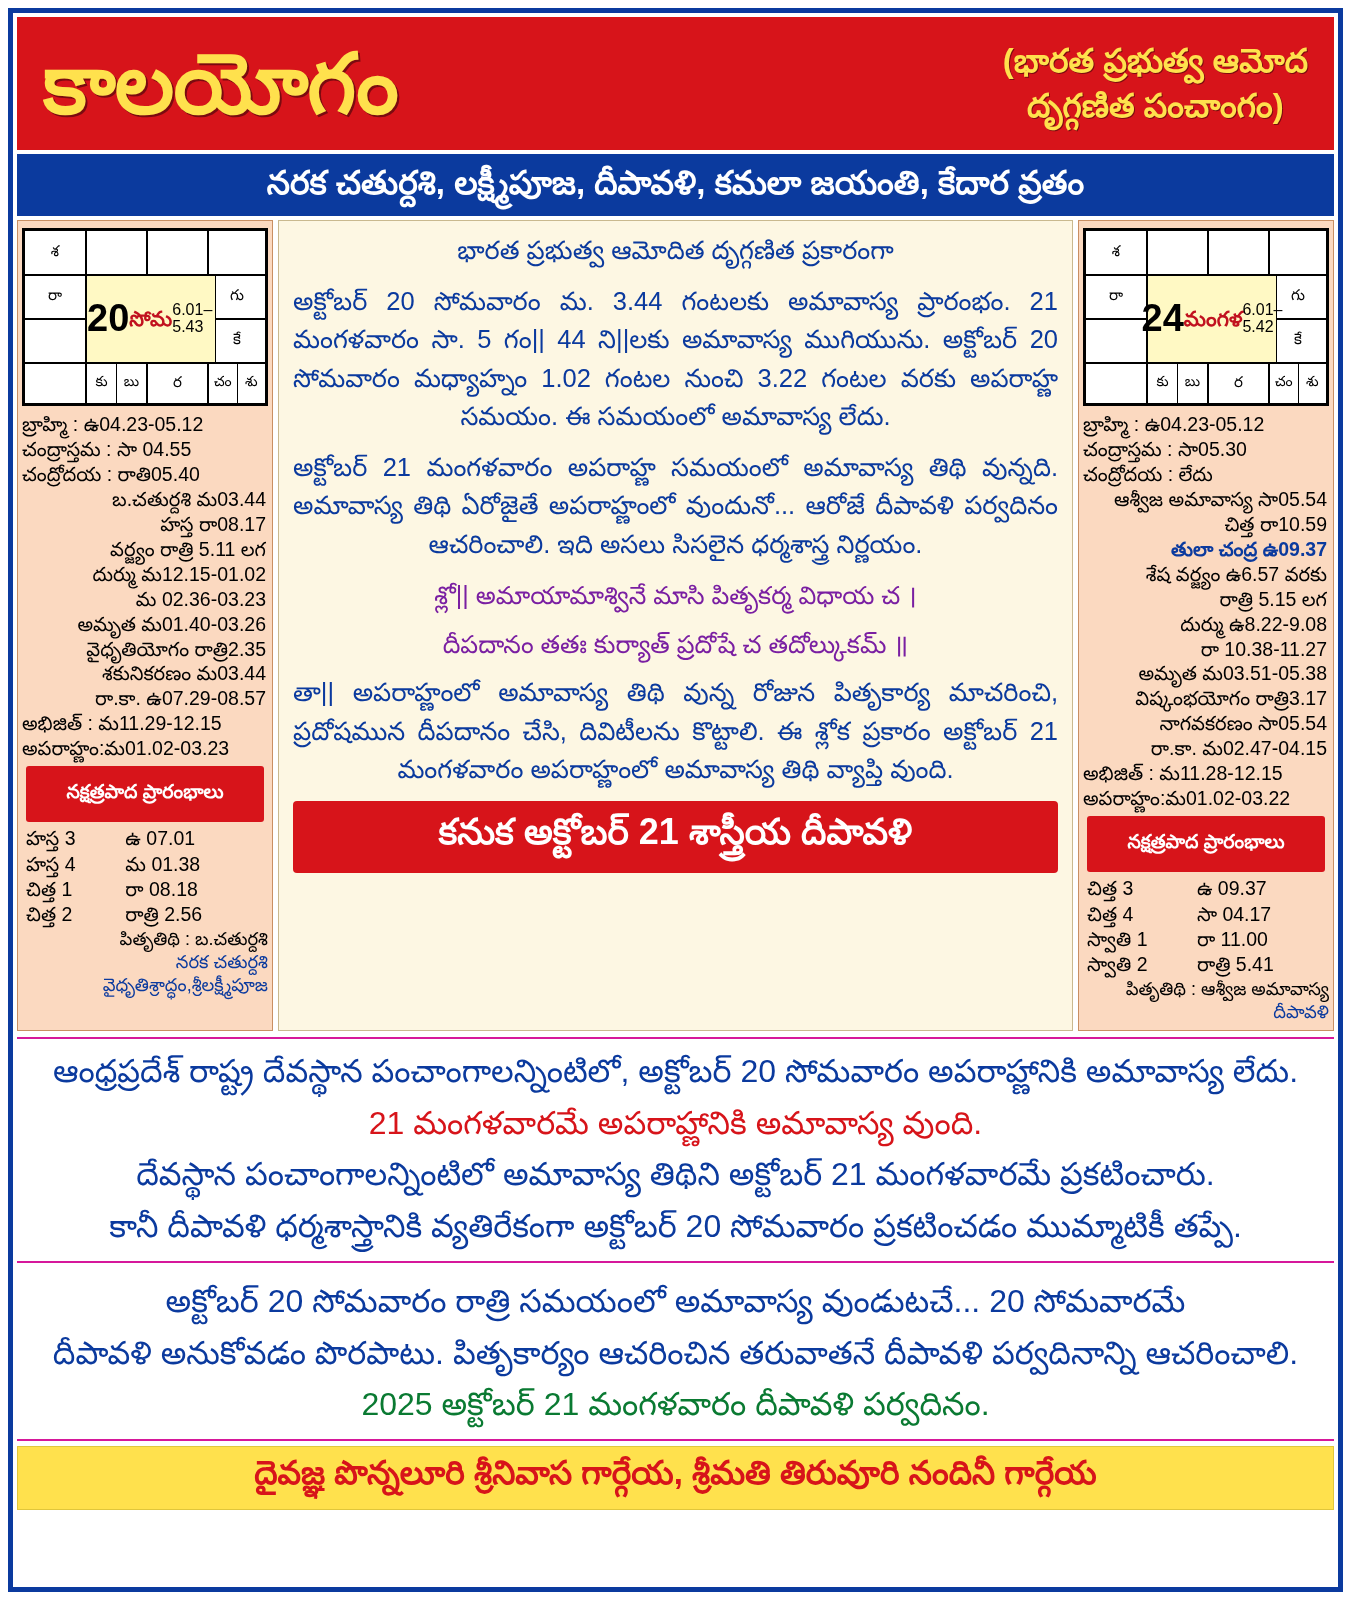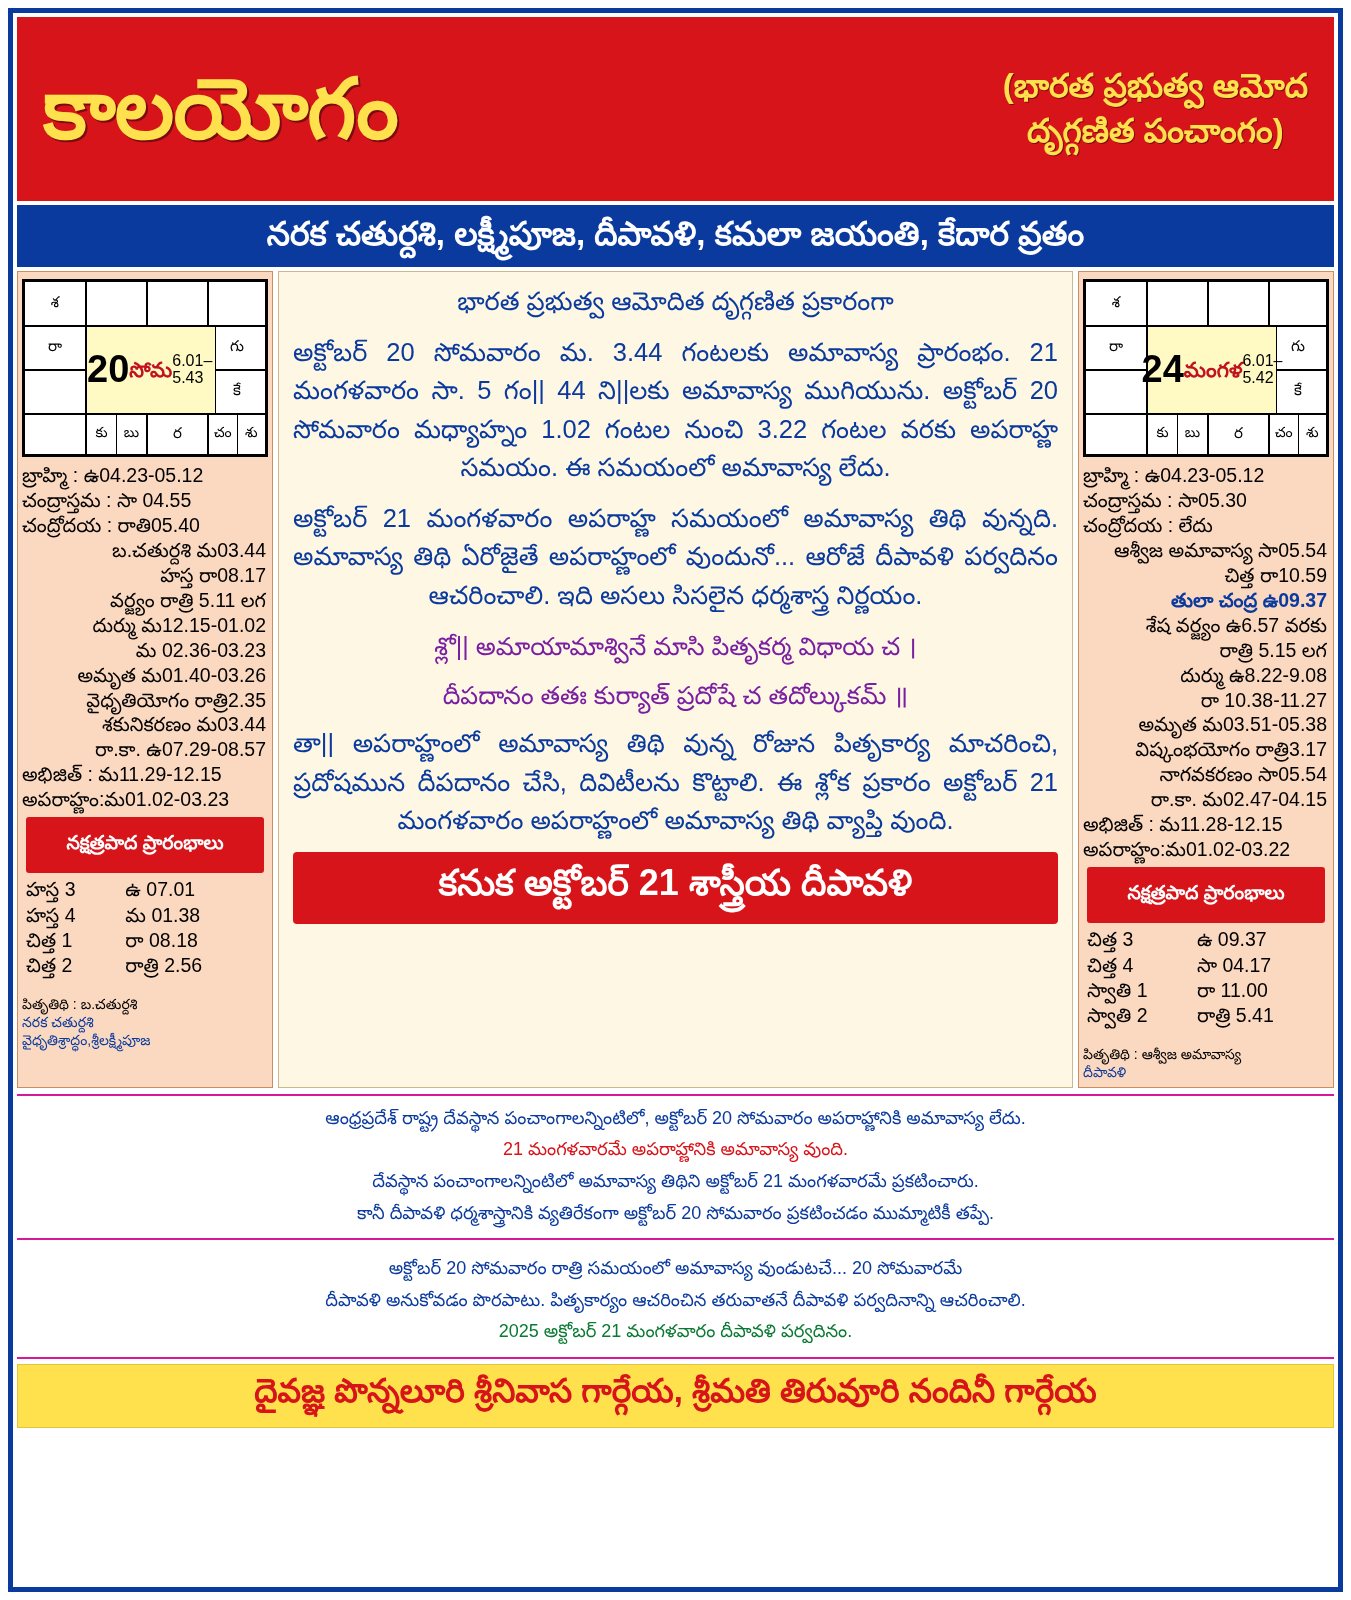--- a/index.html
+++ b/index.html
@@ -24,21 +24,21 @@
     top: 8px;
     right: 8px;
     bottom: 8px;
     border: 5px solid #0b3a9e;
     box-sizing: border-box;
     background: #ffffff;
   }
   
   .header {
     background: #d7141a;
-    height: 184px;
+    height: 133px;
     margin: 4px;
     display: flex;
     align-items: center;
     justify-content: space-between;
     padding: 0 26px;
     box-sizing: border-box;
   }
   .masthead {
     color: #ffe14d;
     font-size: 84px;
@@ -172,25 +172,25 @@
   .pada-table {
     width: 100%;
     font-size: 19.5px;
     border-collapse: collapse;
     color: #000;
   }
   .pada-table td { padding: 0 4px; line-height: 1.3; }
   .pada-table td.l { text-align: left; }
   .pada-table td.r { text-align: left; }
   .side-foot {
-    font-size: 14px;
+    font-size: 18px;
     color: #0b3a9e;
-    text-align: left;
+    text-align: right;
     line-height: 1.3;
-    margin-top: 16px;
+    margin-top: 0;
   }
   .side-foot .lbl { color: #000; }
   
   .center-col p {
     margin: 0 0 13px;
     font-size: 25.5px;
     color: #0b3a9e;
     line-height: 1.5;
     text-align: justify;
     text-align-last: center;
@@ -217,21 +217,21 @@
   .note-block {
     margin: 6px 4px 0;
     border-top: 2px solid #d6189b;
     border-bottom: 2px solid #d6189b;
     padding: 10px 10px 12px;
     text-align: center;
   }
   .note-block.second { border-top: none; }
   .note-block p {
     margin: 0 0 6px;
-    font-size: 18px;
+    font-size: 32px;
     line-height: 1.42;
   }
   .note-block p:last-child { margin-bottom: 0; }
   .t-blue { color: #0b3a9e; }
   .t-red { color: #d7141a; }
   .t-green { color: #0a7a32; }
   .footer-bar {
     background: #ffe14d;
     margin: 5px 4px 4px;
     text-align: center;

